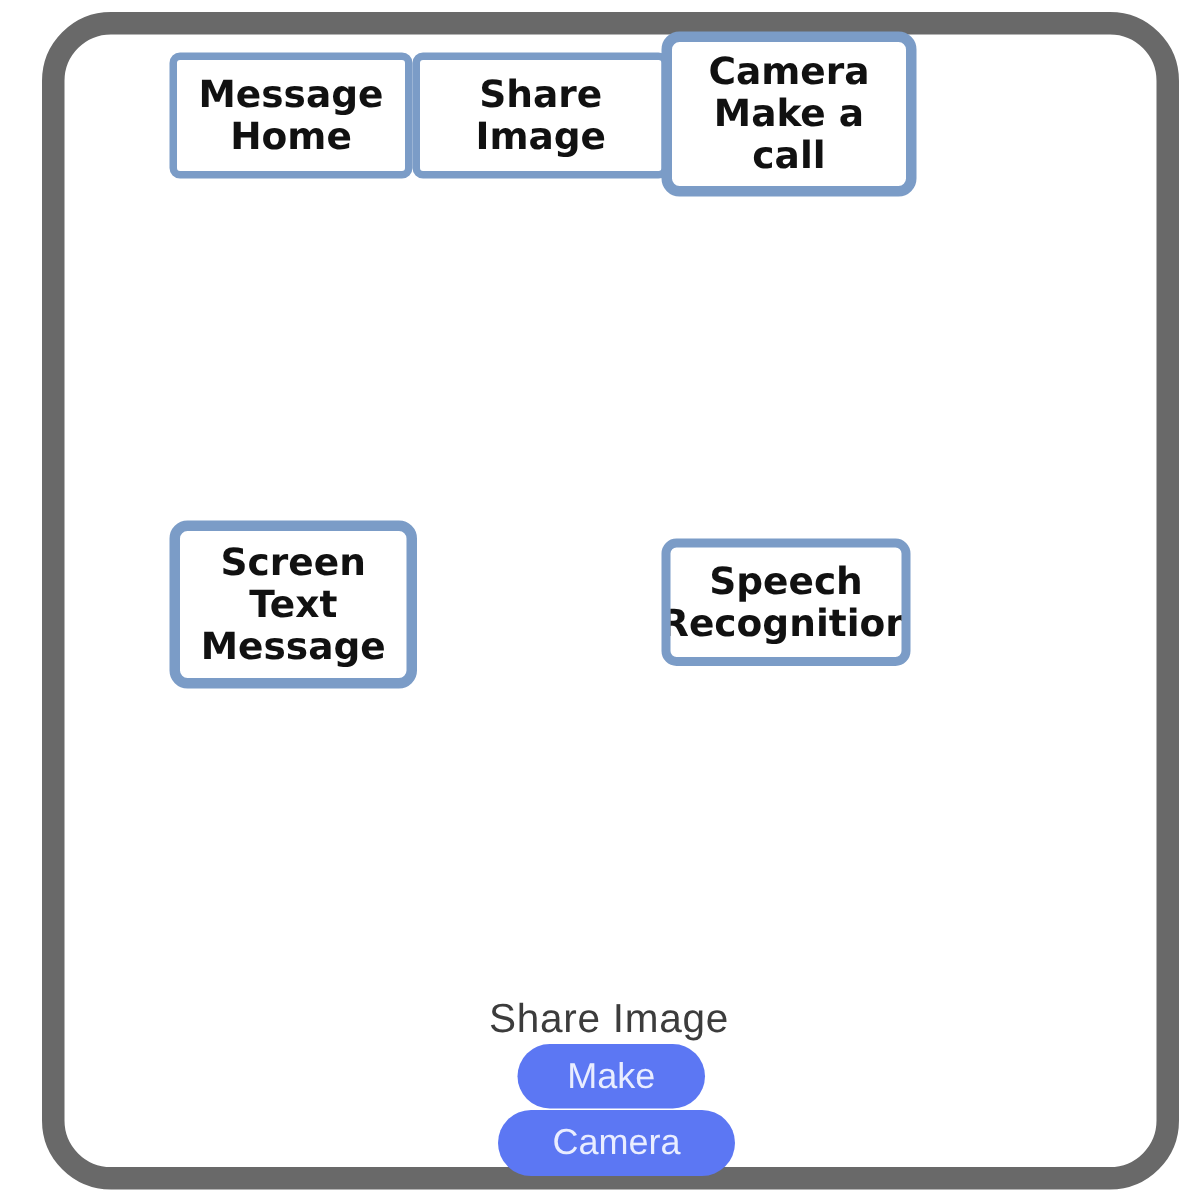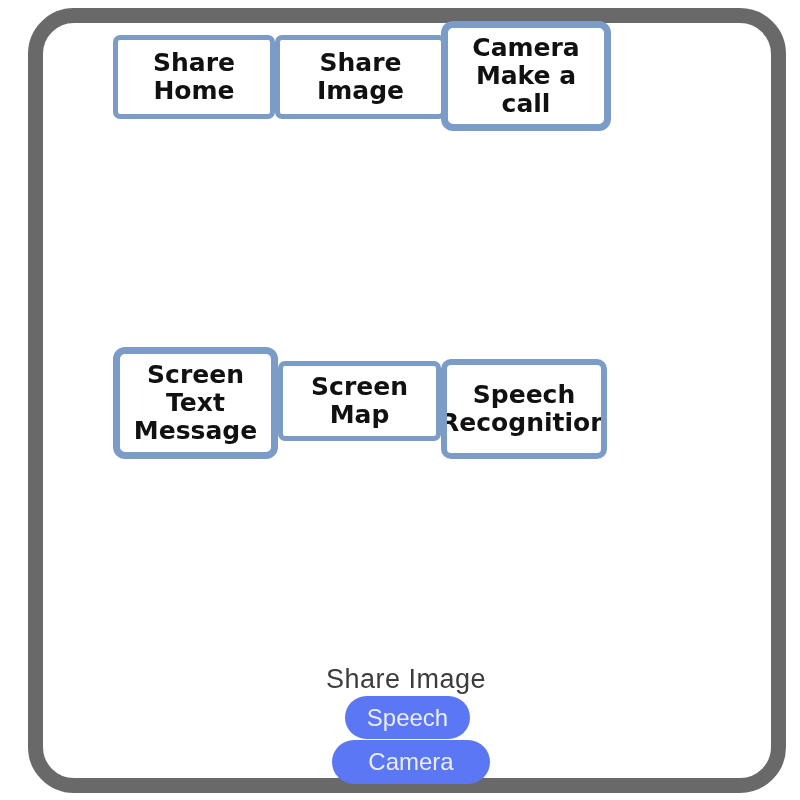--- a/index.html
+++ b/index.html
@@ -48,21 +48,21 @@
     cursor:pointer;
   }
   .screen-btn.thick{ border-width:7px; border-radius:12px; }
   .screen-btn.medium{ border-width:6px; border-radius:10px; }
 
   .btn-home        { left:113px; top:35px;  width:162px; height:84px;  }
   .btn-share-image { left:275px; top:35px;  width:171px; height:84px;  }
   .btn-make-call   { left:441px; top:21px;  width:170px; height:110px; }
   .btn-text-message{ left:113px; top:347px; width:165px; height:112px; }
   .btn-map         { left:278px; top:361px; width:163px; height:80px;  }
-  .btn-speech      { left:441px; top:359px; width:166px; height:100px;  }
+  .btn-speech      { left:441px; top:359px; width:166px; height:85px;  }
 
   .share-title{
     position:absolute;
     left:256px; top:664px; width:300px;
     text-align:center;
     font-family:"Liberation Sans", sans-serif;
     font-weight:400;
     font-size:27px;
     letter-spacing:0.5px;
     color:var(--label-text);
@@ -84,31 +84,30 @@
   .pill-share { left:345px; top:696px; width:125px; height:43px; }
   .pill-camera{ left:332px; top:740px; width:158px; height:44px; font-size:24px; }
 </style>
 </head>
 <body>
 
 <div class="canvas">
 
   <div class="phone-frame"></div>
 
-  <div class="screen-btn btn-home">Share Home</div>
+  <div class="screen-btn btn-home">Message Home</div>
 
   <div class="screen-btn btn-share-image">Share Image</div>
 
   <div class="screen-btn btn-make-call thick">Camera Make a call</div>
 
   <div class="screen-btn btn-text-message thick">Screen Text Message</div>
 
-  <div class="screen-btn btn-map">Screen Map</div>
 
   <div class="screen-btn btn-speech medium">Speech Recognition</div>
 
   <div class="share-title">Share Image</div>
 
-  <button class="pill pill-share">Speech</button>
+  <button class="pill pill-share">Make</button>
 
   <button class="pill pill-camera">Camera</button>
 
 </div>
 
 </body></html>

